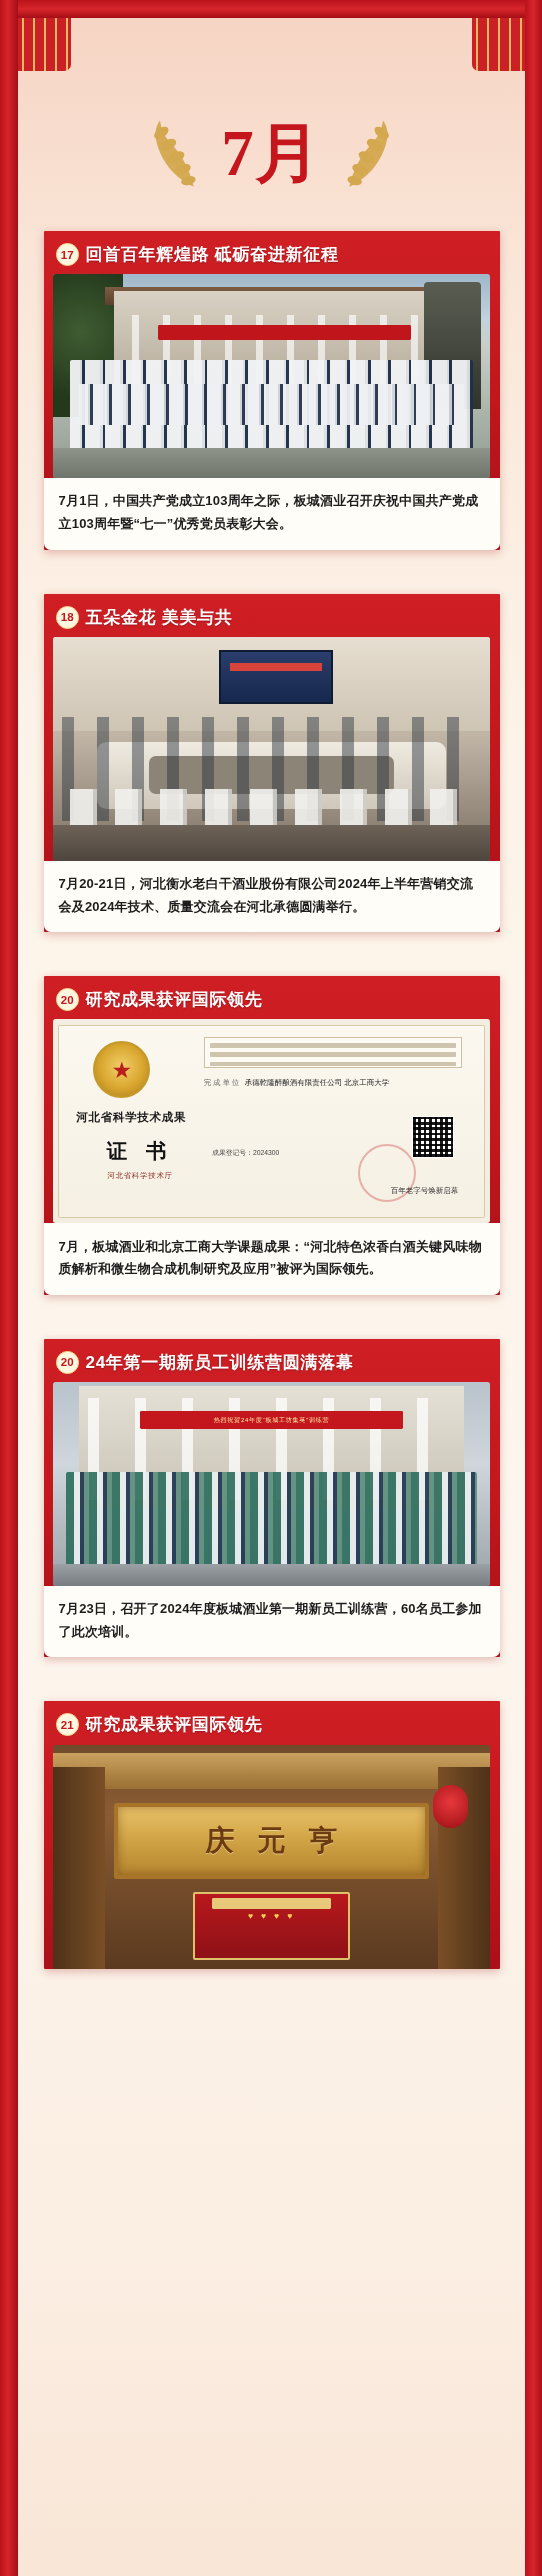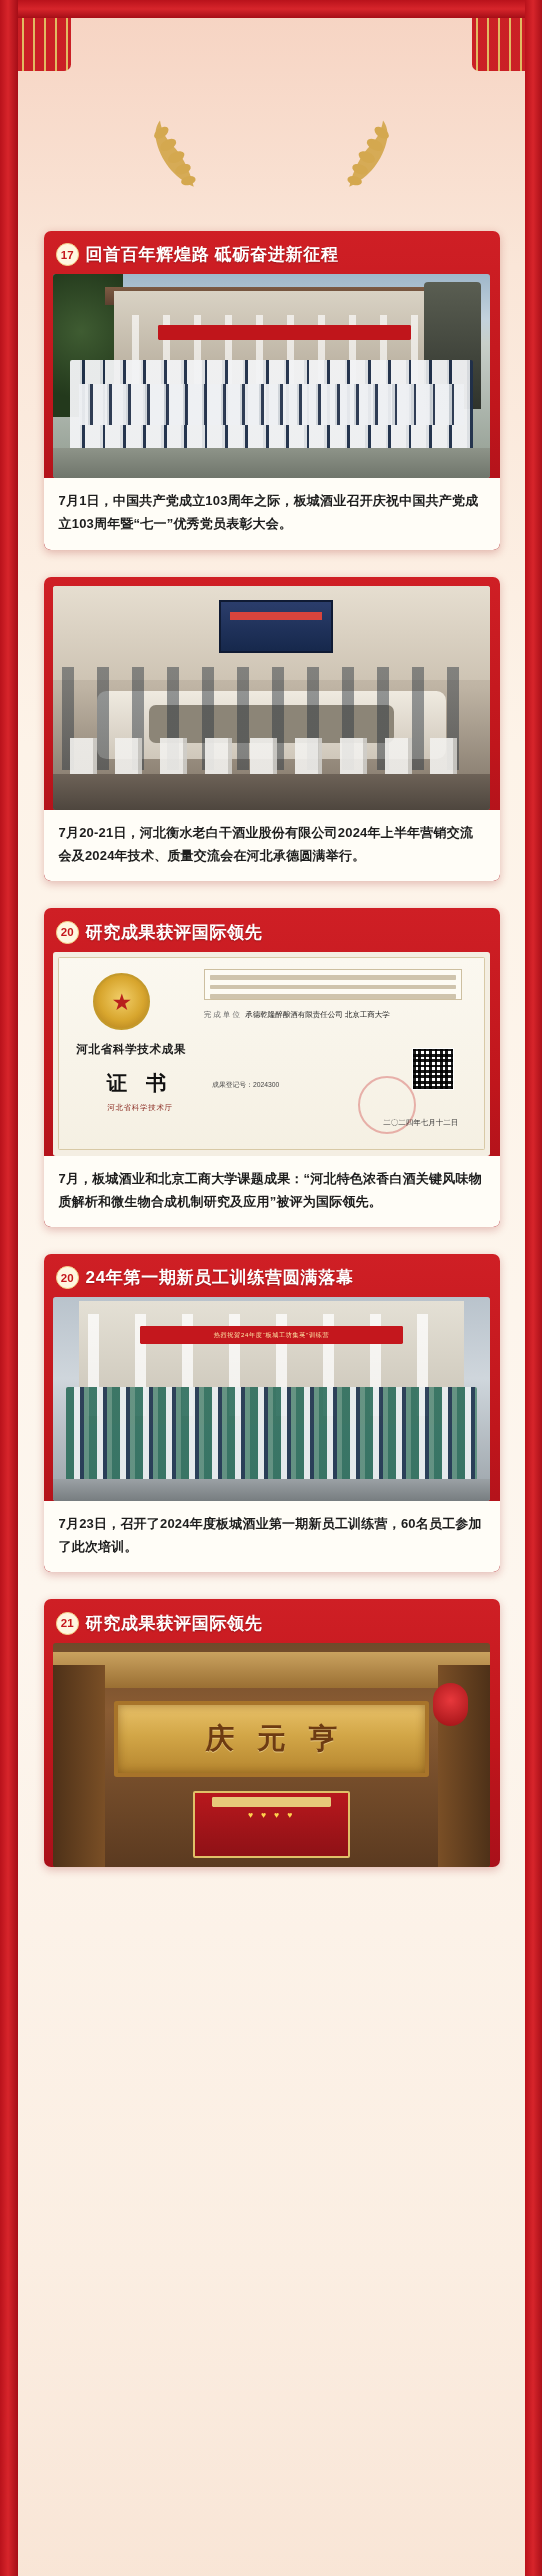--- a/index.html
+++ b/index.html
@@ -77,23 +77,23 @@
     width: 65px;
     height: 81px;
     z-index: 1;
   }
   .laurel.left { left: 12.2px; }
   .laurel.right { right: 12.2px; }
 
   
   .card {
     position: relative;
-    margin: 0 auto 27px;
+    margin: 0 auto 44px;
     width: 456px;
-    border-radius: 7px;
+    border-radius: 1px;
     background: linear-gradient(180deg, #cf1f25 0%, #c0161c 55%, #a9101a 100%);
     box-shadow: 0 2.7px 8.1px rgba(150, 20, 20, .25);
     padding: 9.5px 9.5px 0;
     overflow: hidden;
   }
   .card-head {
     display: flex;
     align-items: center;
     gap: 6.8px;
     padding: 2.7px 4.1px 8.1px 2.7px;
@@ -286,21 +286,21 @@
     font-size: 7.5px;
     letter-spacing: 0.7px;
   }
   .cert-fields {
     position: absolute; left: 34%; right: 5%; top: 26%;
     font-size: 7.5px;
     color: #3a3a3a;
     line-height: 1.9;
   }
   .cert-fields .row { display: flex; gap: 5.4px; }
-  .cert-fields .k { color: #6a6a6a; white-space: nowrap; }
+  .cert-fields .k { color: #6a6a6a; white-space: nowrap; font-family: Liberation Serif, serif; }
   .cert-fields .v { color: #222; }
   .cert-qr {
     position: absolute; right: 7%; top: 47%;
     width: 42px; height: 42px;
     background:
       repeating-linear-gradient(0deg, #1a1a1a 0 2.7px, #fff 2.7px 5.4px),
       repeating-linear-gradient(90deg, #1a1a1a 0 2.7px, #fff 2.7px 5.4px);
     background-blend-mode: multiply;
     border: 1.4px solid #fff;
   }
@@ -414,20 +414,21 @@
       <svg class="laurel left" viewBox="0 0 96 120" aria-hidden="true">
         <g fill="#d4a84f">
           <path d="M78 110 C48 96 28 70 22 40 C20 30 22 20 28 12 C30 26 36 38 46 48 C60 62 72 84 78 110 Z" opacity=".95"></path>
           <ellipse cx="30" cy="30" rx="12" ry="7" transform="rotate(-35 30 30)"></ellipse>
           <ellipse cx="40" cy="48" rx="13" ry="7.5" transform="rotate(-30 40 48)"></ellipse>
           <ellipse cx="52" cy="66" rx="13" ry="7.5" transform="rotate(-25 52 66)"></ellipse>
           <ellipse cx="62" cy="84" rx="12" ry="7" transform="rotate(-20 62 84)"></ellipse>
           <ellipse cx="70" cy="101" rx="11" ry="6.5" transform="rotate(-15 70 101)"></ellipse>
         </g>
       </svg>
+      <div class="month-text">7月</div>
       <svg class="laurel right" viewBox="0 0 96 120" aria-hidden="true">
         <g fill="#d4a84f" transform="translate(96,0) scale(-1,1)">
           <path d="M78 110 C48 96 28 70 22 40 C20 30 22 20 28 12 C30 26 36 38 46 48 C60 62 72 84 78 110 Z" opacity=".95"></path>
           <ellipse cx="30" cy="30" rx="12" ry="7" transform="rotate(-35 30 30)"></ellipse>
           <ellipse cx="40" cy="48" rx="13" ry="7.5" transform="rotate(-30 40 48)"></ellipse>
           <ellipse cx="52" cy="66" rx="13" ry="7.5" transform="rotate(-25 52 66)"></ellipse>
           <ellipse cx="62" cy="84" rx="12" ry="7" transform="rotate(-20 62 84)"></ellipse>
           <ellipse cx="70" cy="101" rx="11" ry="6.5" transform="rotate(-15 70 101)"></ellipse>
         </g>
       </svg>
@@ -446,20 +447,24 @@
         <div class="banner-red"></div>
         <div class="statue"></div>
         <div class="crowd"></div>
         <div class="crowd2"></div>
         <div class="ground"></div>
       </div>
       <div class="caption">7月1日，中国共产党成立103周年之际，板城酒业召开庆祝中国共产党成立103周年暨“七一”优秀党员表彰大会。</div>
     </div>
 
     <div class="card">
+      <div class="card-head">
+        <div class="num-badge">18</div>
+        <div class="card-title">五朵金花  美美与共</div>
+      </div>
       <div class="photo ph2 tall">
         <div class="wall"></div>
         <div class="screen">
           <div class="screen-band"></div>
         </div>
         <div class="table"></div>
         <div class="table-hole"></div>
         <div class="people"></div>
         <div class="chairs"></div>
         <div class="floor"></div>
@@ -489,21 +494,21 @@
             <div class="row">
               <span class="k">完 成 单 位</span>
               <span class="v">承德乾隆醉酿酒有限责任公司  北京工商大学</span>
             </div>
           </div>
           <div class="cert-qr"></div>
           <div class="cert-no">
             <span>成果登记号：</span><span>2024300</span>
           </div>
           <div class="cert-seal"></div>
-          <div class="cert-date">二〇二四年七月十二日</div>
+          <div class="cert-date">百年老字号焕新启幕</div>
         </div>
       </div>
       <div class="caption">7月，板城酒业和北京工商大学课题成果：“河北特色浓香白酒关键风味物质解析和微生物合成机制研究及应用”被评为国际领先。</div>
     </div>
 
     <div class="card">
       <div class="card-head">
         <div class="num-badge">20</div>
         <div class="card-title">24年第一期新员工训练营圆满落幕</div>
       </div>

